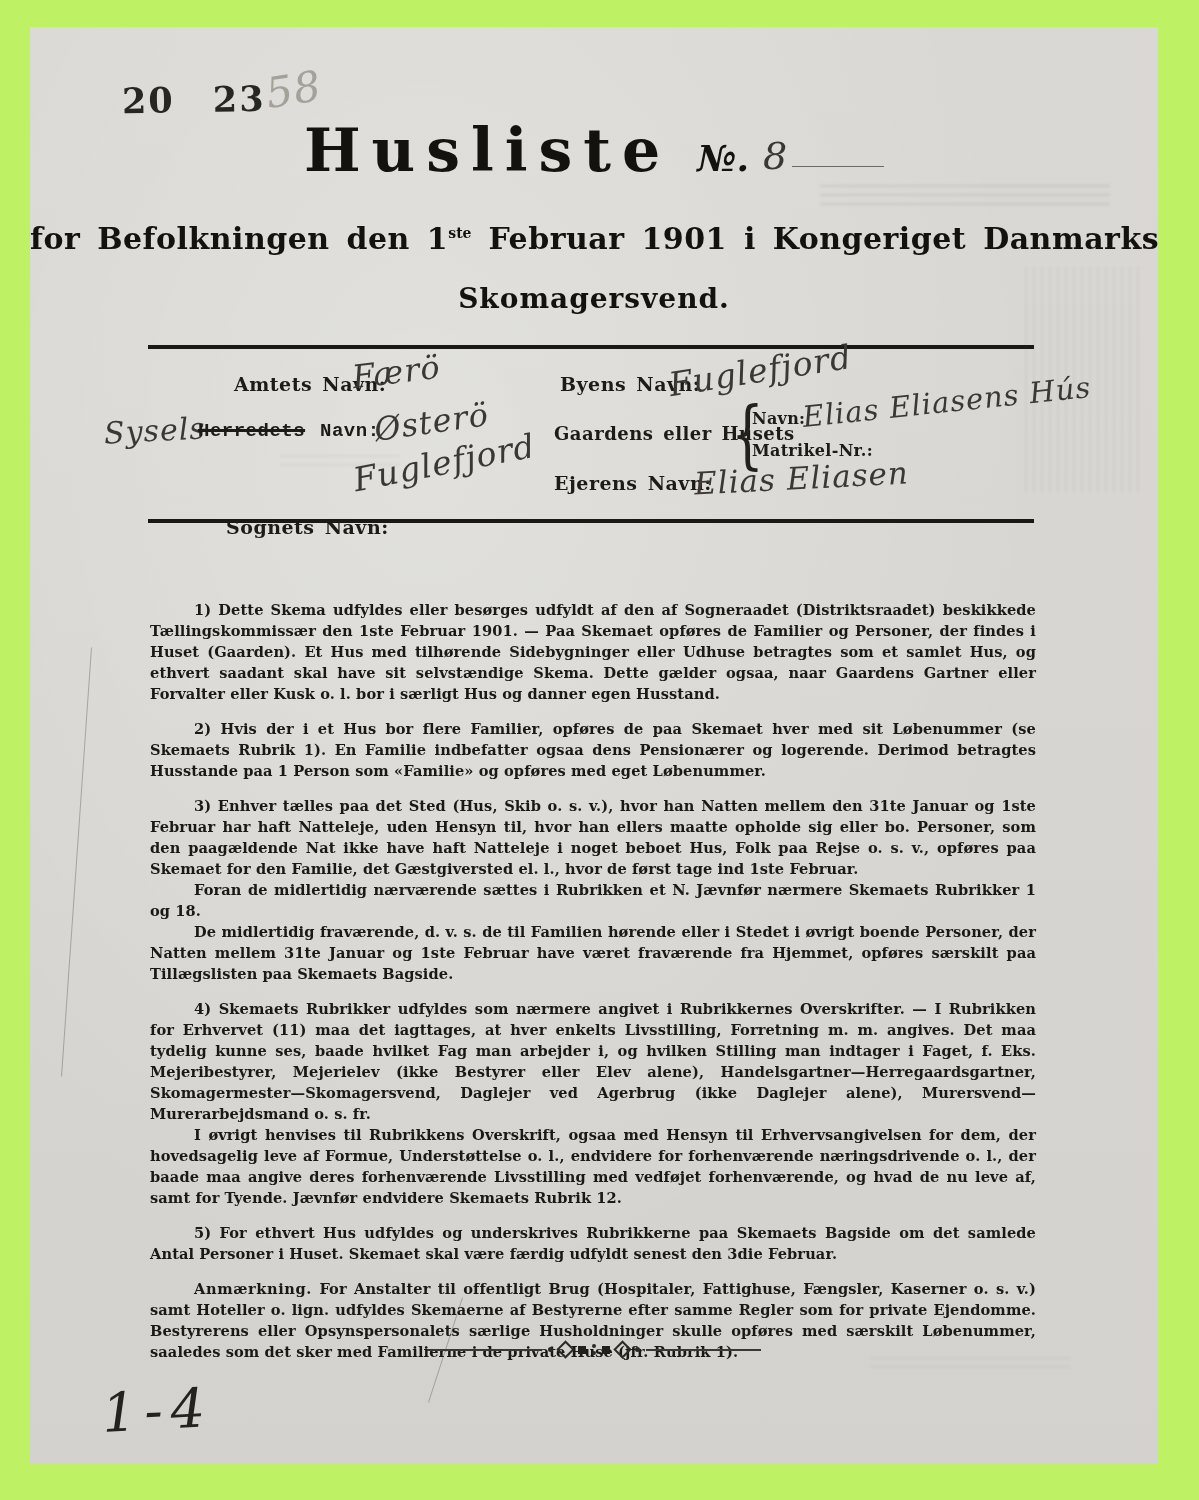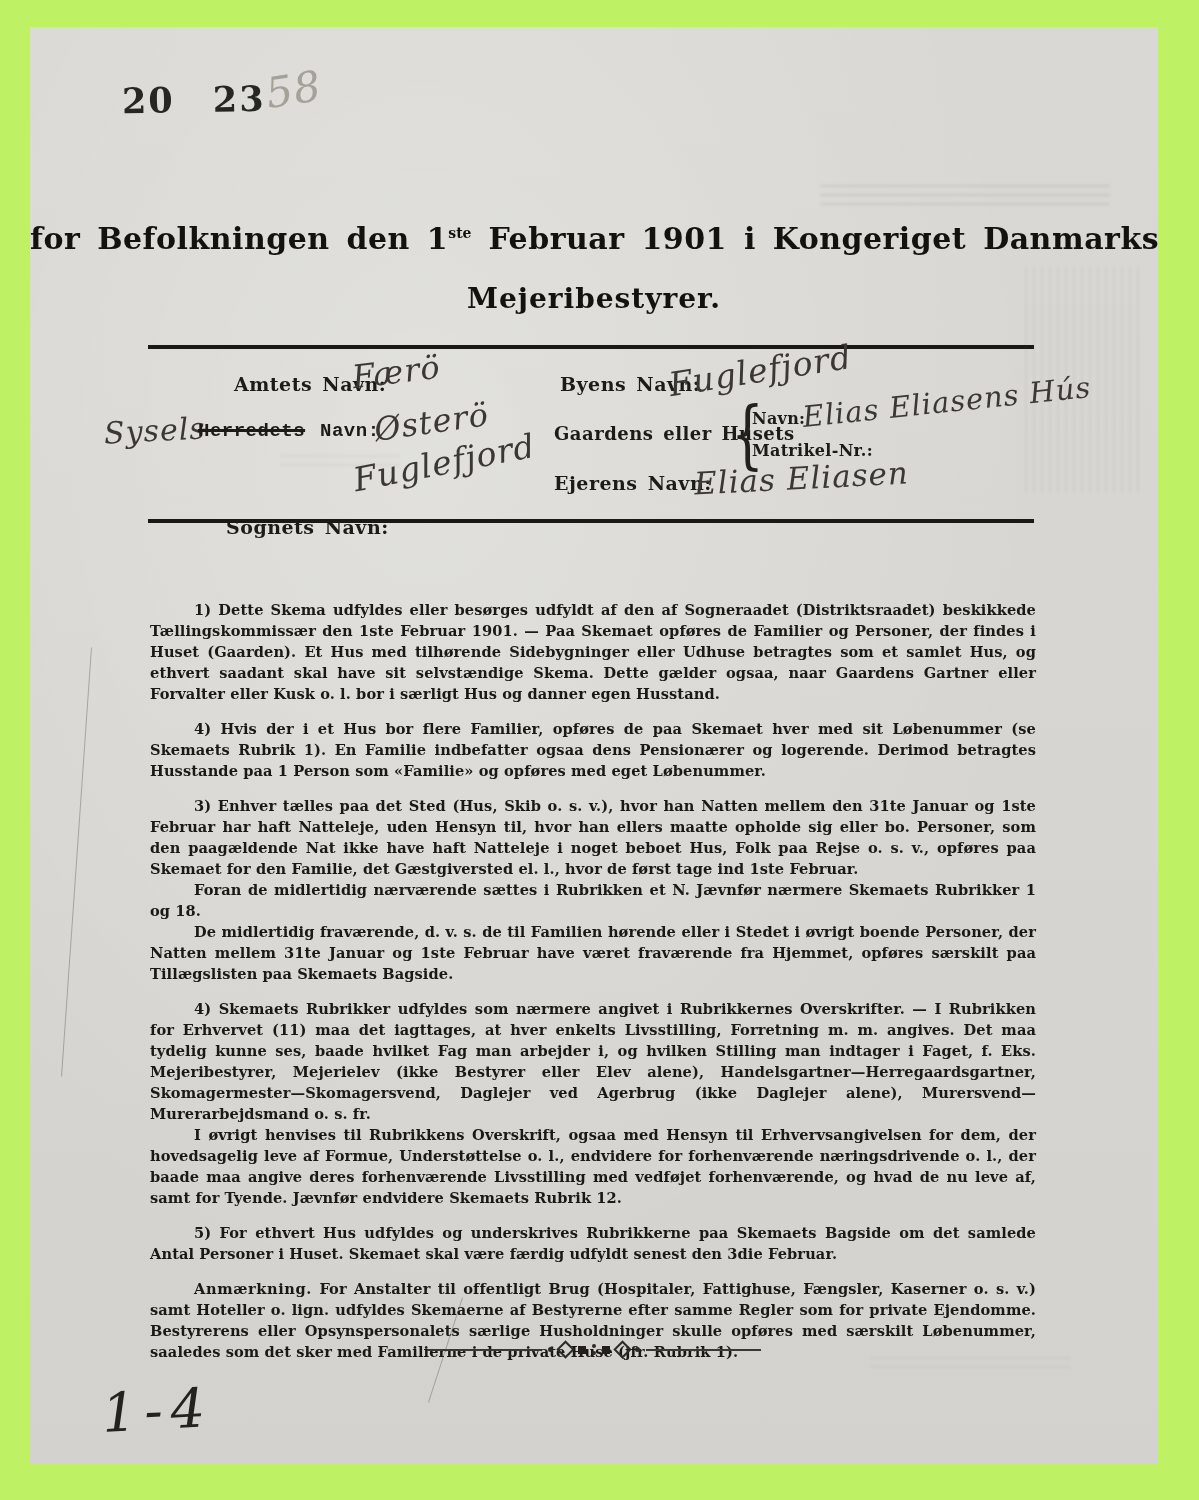--- a/index.html
+++ b/index.html
@@ -61,25 +61,28 @@
 </style>
 </head>
 <body>
 
 <div class="scan">
   <div class="page">
 
     <div class="abs stamp" style="left:92px;top:52px;">20 23</div>
     <div class="abs hw pencil" style="left:236px;top:38px;font-size:42px;transform:rotate(-9deg);">58</div>
 
+    <div class="abs title-row">
+      <span class="title-main">Husliste</span><span class="title-no">№.</span><span class="title-num hw">8</span><span class="title-uline"></span>
+    </div>
 
     <div class="abs subtitle">
       <span>for Befolkningen den 1</span><span class="sup">ste</span><span> Februar 1901 i Kongeriget Danmarks</span>
     </div>
-    <div class="abs subtitle2">Mejeribestyrer.</div>
+    <div class="abs subtitle2">Skomagersvend.</div>
 
     <div class="abs rule-bar" style="top:318px;"></div>
 
     <div class="abs flabel" style="left:196px;top:346px;margin-left:8px;">Amtets Navn:</div>
     <div class="abs hw" style="left:322px;top:326px;font-size:32px;transform:rotate(-7deg);">Færö</div>
 
     <div class="abs hw" style="left:74px;top:386px;font-size:30px;transform:rotate(-3deg);">Sysels</div>
     <div class="abs flabel" style="left:168px;top:393px;font-family:Liberation Mono, monospace;"><span class="struck">Herredets</span> <span>Navn:</span></div>
     <div class="abs hw" style="left:344px;top:376px;font-size:32px;transform:rotate(-8deg);">Østerö</div>
 
@@ -95,21 +98,21 @@
     <div class="abs hw" style="left:772px;top:358px;font-size:29px;transform:rotate(-6deg);">Elias Eliasens Hús</div>
     <div class="abs flabel-sm" style="left:722px;top:414px;">Matrikel-Nr.:</div>
 
     <div class="abs flabel" style="left:524px;top:445px;">Ejerens Navn:</div>
     <div class="abs hw" style="left:664px;top:433px;font-size:31px;transform:rotate(-3deg);">Elias Eliasen</div>
 
     <div class="abs rule-bar" style="top:492px;"></div>
 
     <div class="abs rules">
       <p>1) Dette Skema udfyldes eller besørges udfyldt af den af Sogneraadet (Distriktsraadet) beskikkede Tællingskommissær den 1ste Februar 1901. — Paa Skemaet opføres de Familier og Personer, der findes i Huset (Gaarden).  Et Hus med tilhørende Sidebygninger eller Udhuse betragtes som et samlet Hus, og ethvert saadant skal have sit selvstændige Skema.  Dette gælder ogsaa, naar Gaardens Gartner eller Forvalter eller Kusk o. l. bor i særligt Hus og danner egen Husstand.</p>
-      <p class="blk">4) Hvis der i et Hus bor flere Familier, opføres de paa Skemaet hver med sit Løbenummer (se Skemaets Rubrik 1).  En Familie indbefatter ogsaa dens Pensionærer og logerende.  Derimod betragtes Husstande paa 1 Person som «Familie» og opføres med eget Løbenummer.</p>
+      <p class="blk">2) Hvis der i et Hus bor flere Familier, opføres de paa Skemaet hver med sit Løbenummer (se Skemaets Rubrik 1).  En Familie indbefatter ogsaa dens Pensionærer og logerende.  Derimod betragtes Husstande paa 1 Person som «Familie» og opføres med eget Løbenummer.</p>
       <p class="blk">3) Enhver tælles paa det Sted (Hus, Skib o. s. v.), hvor han Natten mellem den 31te Januar og 1ste Februar har haft Natteleje, uden Hensyn til, hvor han ellers maatte opholde sig eller bo.  Personer, som den paagældende Nat ikke have haft Natteleje i noget beboet Hus, Folk paa Rejse o. s. v., opføres paa Skemaet for den Familie, det Gæstgiversted el. l., hvor de først tage ind 1ste Februar.</p>
       <p>Foran de midlertidig nærværende sættes i Rubrikken et N.  Jævnfør nærmere Skemaets Rubrikker 1 og 18.</p>
       <p>De midlertidig fraværende, d. v. s. de til Familien hørende eller i Stedet i øvrigt boende Personer, der Natten mellem 31te Januar og 1ste Februar have været fraværende fra Hjemmet, opføres særskilt paa Tillægslisten paa Skemaets Bagside.</p>
       <p class="blk">4) Skemaets Rubrikker udfyldes som nærmere angivet i Rubrikkernes Overskrifter. — I Rubrikken for Erhvervet (11) maa det iagttages, at hver enkelts Livsstilling, Forretning m. m. angives.  Det maa tydelig kunne ses, baade hvilket Fag man arbejder i, og hvilken Stilling man indtager i Faget, f. Eks. Mejeribestyrer, Mejerielev (ikke Bestyrer eller Elev alene), Handelsgartner—Herregaardsgartner, Skomagermester—Skomagersvend, Daglejer ved Agerbrug (ikke Daglejer alene), Murersvend—Murerarbejdsmand o. s. fr.</p>
       <p>I øvrigt henvises til Rubrikkens Overskrift, ogsaa med Hensyn til Erhvervsangivelsen for dem, der hovedsagelig leve af Formue, Understøttelse o. l., endvidere for forhenværende næringsdrivende o. l., der baade maa angive deres forhenværende Livsstilling med vedføjet forhenværende, og hvad de nu leve af, samt for Tyende.  Jævnfør endvidere Skemaets Rubrik 12.</p>
       <p class="blk">5) For ethvert Hus udfyldes og underskrives Rubrikkerne paa Skemaets Bagside om det samlede Antal Personer i Huset.  Skemaet skal være færdig udfyldt senest den 3die Februar.</p>
       <p class="blk"><span class="anm-lead">Anmærkning.</span><span>  For Anstalter til offentligt Brug (Hospitaler, Fattighuse, Fængsler, Kaserner o. s. v.) samt Hoteller o. lign. udfyldes Skemaerne af Bestyrerne efter samme Regler som for private Ejendomme.  Bestyrerens eller Opsynspersonalets særlige Husholdninger skulle opføres med særskilt Løbenummer, saaledes som det sker med Familierne i de private Huse (jfr. Rubrik 1).</span></p>
     </div>
 
     <div class="abs ornament">

